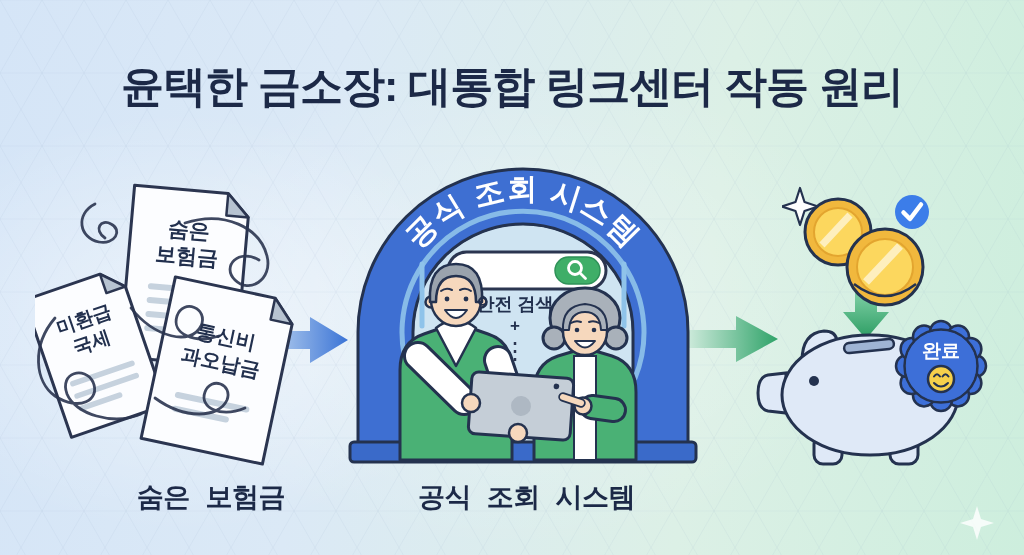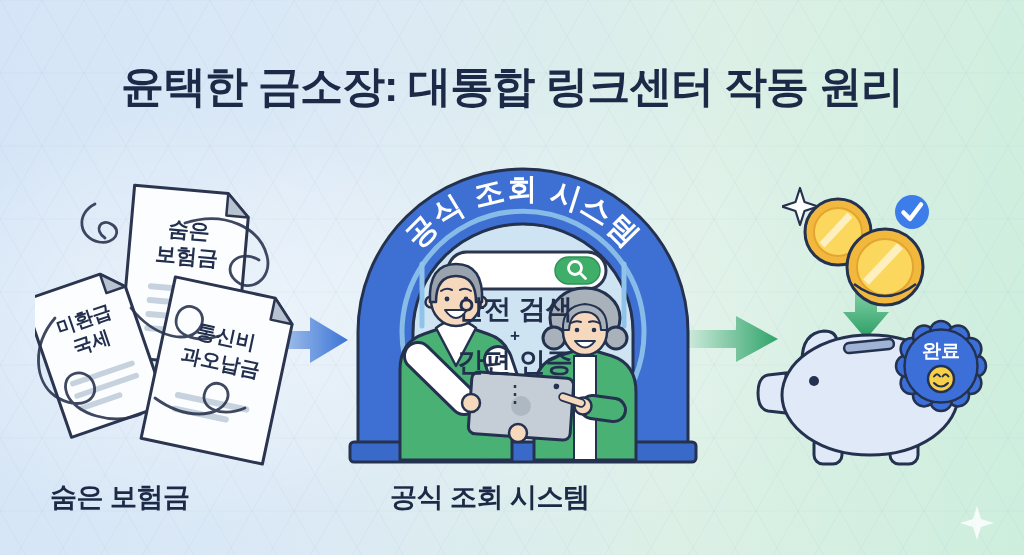--- a/index.html
+++ b/index.html
@@ -11,30 +11,30 @@
       radial-gradient(ellipse 520px 340px at 50% 55%, rgba(255,255,255,.33), rgba(255,255,255,0) 72%),
       linear-gradient(97deg,#d5e5f7 0%,#dbe9f6 32%,#dcf0e6 68%,#cdeedd 100%);
   }
   .mesh{position:absolute;left:0;top:0;z-index:0;opacity:.5;}
   .abs{position:absolute;}
   #page-title{
     left:0;top:58px;width:1024px;text-align:center;z-index:5;
     font-size:43px;font-weight:800;letter-spacing:-1px;color:#1c2947;
   }
   .step-label{
-    top:479px;z-index:5;text-align:left;
-    font-size:27px;font-weight:800;letter-spacing:-0.5px;color:#1c2947;
+    top:479px;z-index:5;text-align:right;
+    font-size:27px;font-weight:800;letter-spacing:-0.5px;color:#1c2947;font-family:Liberation Mono, monospace;
   }
   #label-left{left:50px;width:235px;}
   #label-mid{left:390px;width:245px;}
   #label-right{left:760px;width:225px;}
   #features{
     left:449px;top:294px;width:132px;z-index:4;text-align:center;color:#22304e;
   }
-  #features .f-line{font-size:27px;font-weight:800;line-height:1.15;}
+  #features .f-line{font-size:18px;font-weight:800;line-height:1.15;}
   #features .f-plus{font-size:17px;font-weight:700;line-height:1.05;margin:2px 0;}
   #features .f-dots{font-size:24px;line-height:.9;margin-top:5px;color:#2b3550;}
   svg{display:block;}
 </style>
 </head>
 <body>
 
 <div id="stage">
 
   <svg class="mesh" width="1024" height="555" aria-hidden="true">
@@ -187,21 +187,20 @@
       <path d="M266 250 L244 247" stroke="#4ab175" stroke-width="20" stroke-linecap="round"></path>
       <circle cx="235" cy="246" r="8.5" fill="#f6d8bd" stroke="#24324f" stroke-width="2.5"></circle>
       <path d="M233 243 L215 237" stroke="#24324f" stroke-width="9.5" stroke-linecap="round"></path>
       <path d="M233 243 L215 237" stroke="#f6d8bd" stroke-width="6" stroke-linecap="round"></path>
     </g>
   </svg>
 
   <div id="features" class="abs">
     <div class="f-line">안전 검색</div>
     <div class="f-plus">+</div>
-    <div class="f-line">간편 인증</div>
     <div class="f-dots">⋮</div>
   </div>
 
   <svg class="abs" style="left:688px;top:313px;z-index:1" width="92" height="52" viewBox="0 0 92 52">
     <defs>
       <linearGradient id="gGreen" x1="0" y1="0" x2="1" y2="0">
         <stop offset="0" stop-color="#cdeadb"></stop>
           <stop offset="1" stop-color="#2fa369"></stop>
       </linearGradient>
     </defs>

